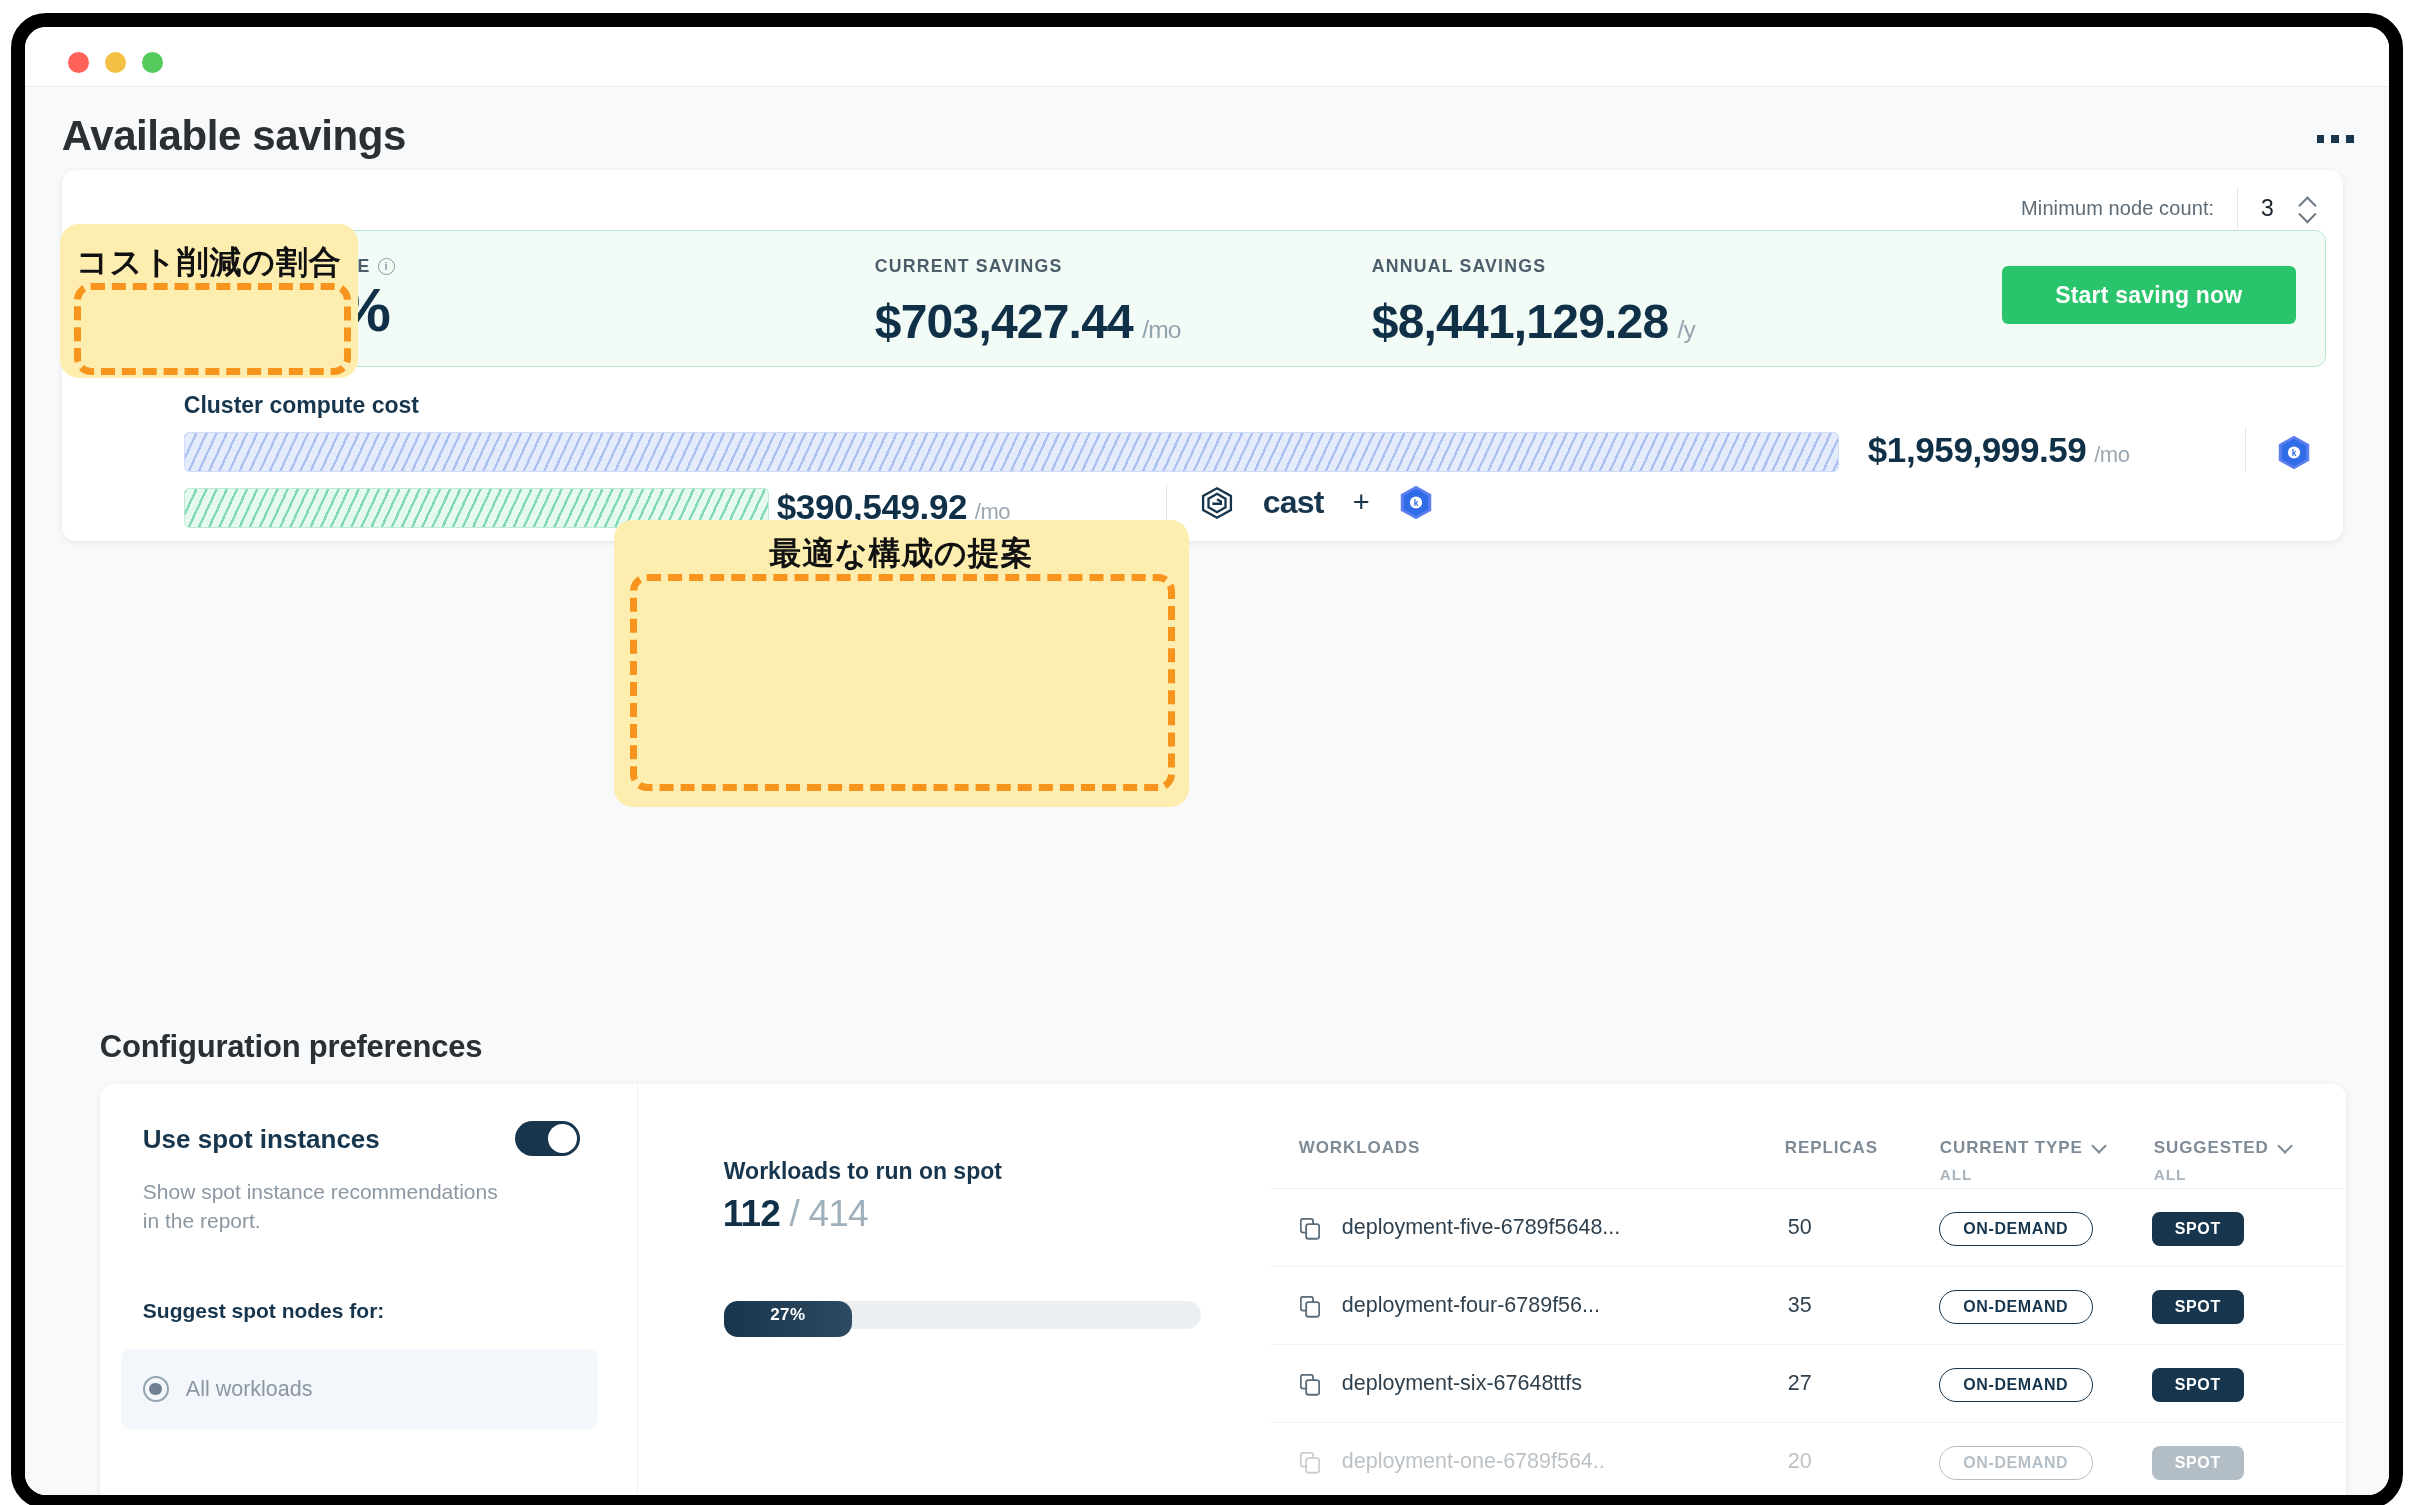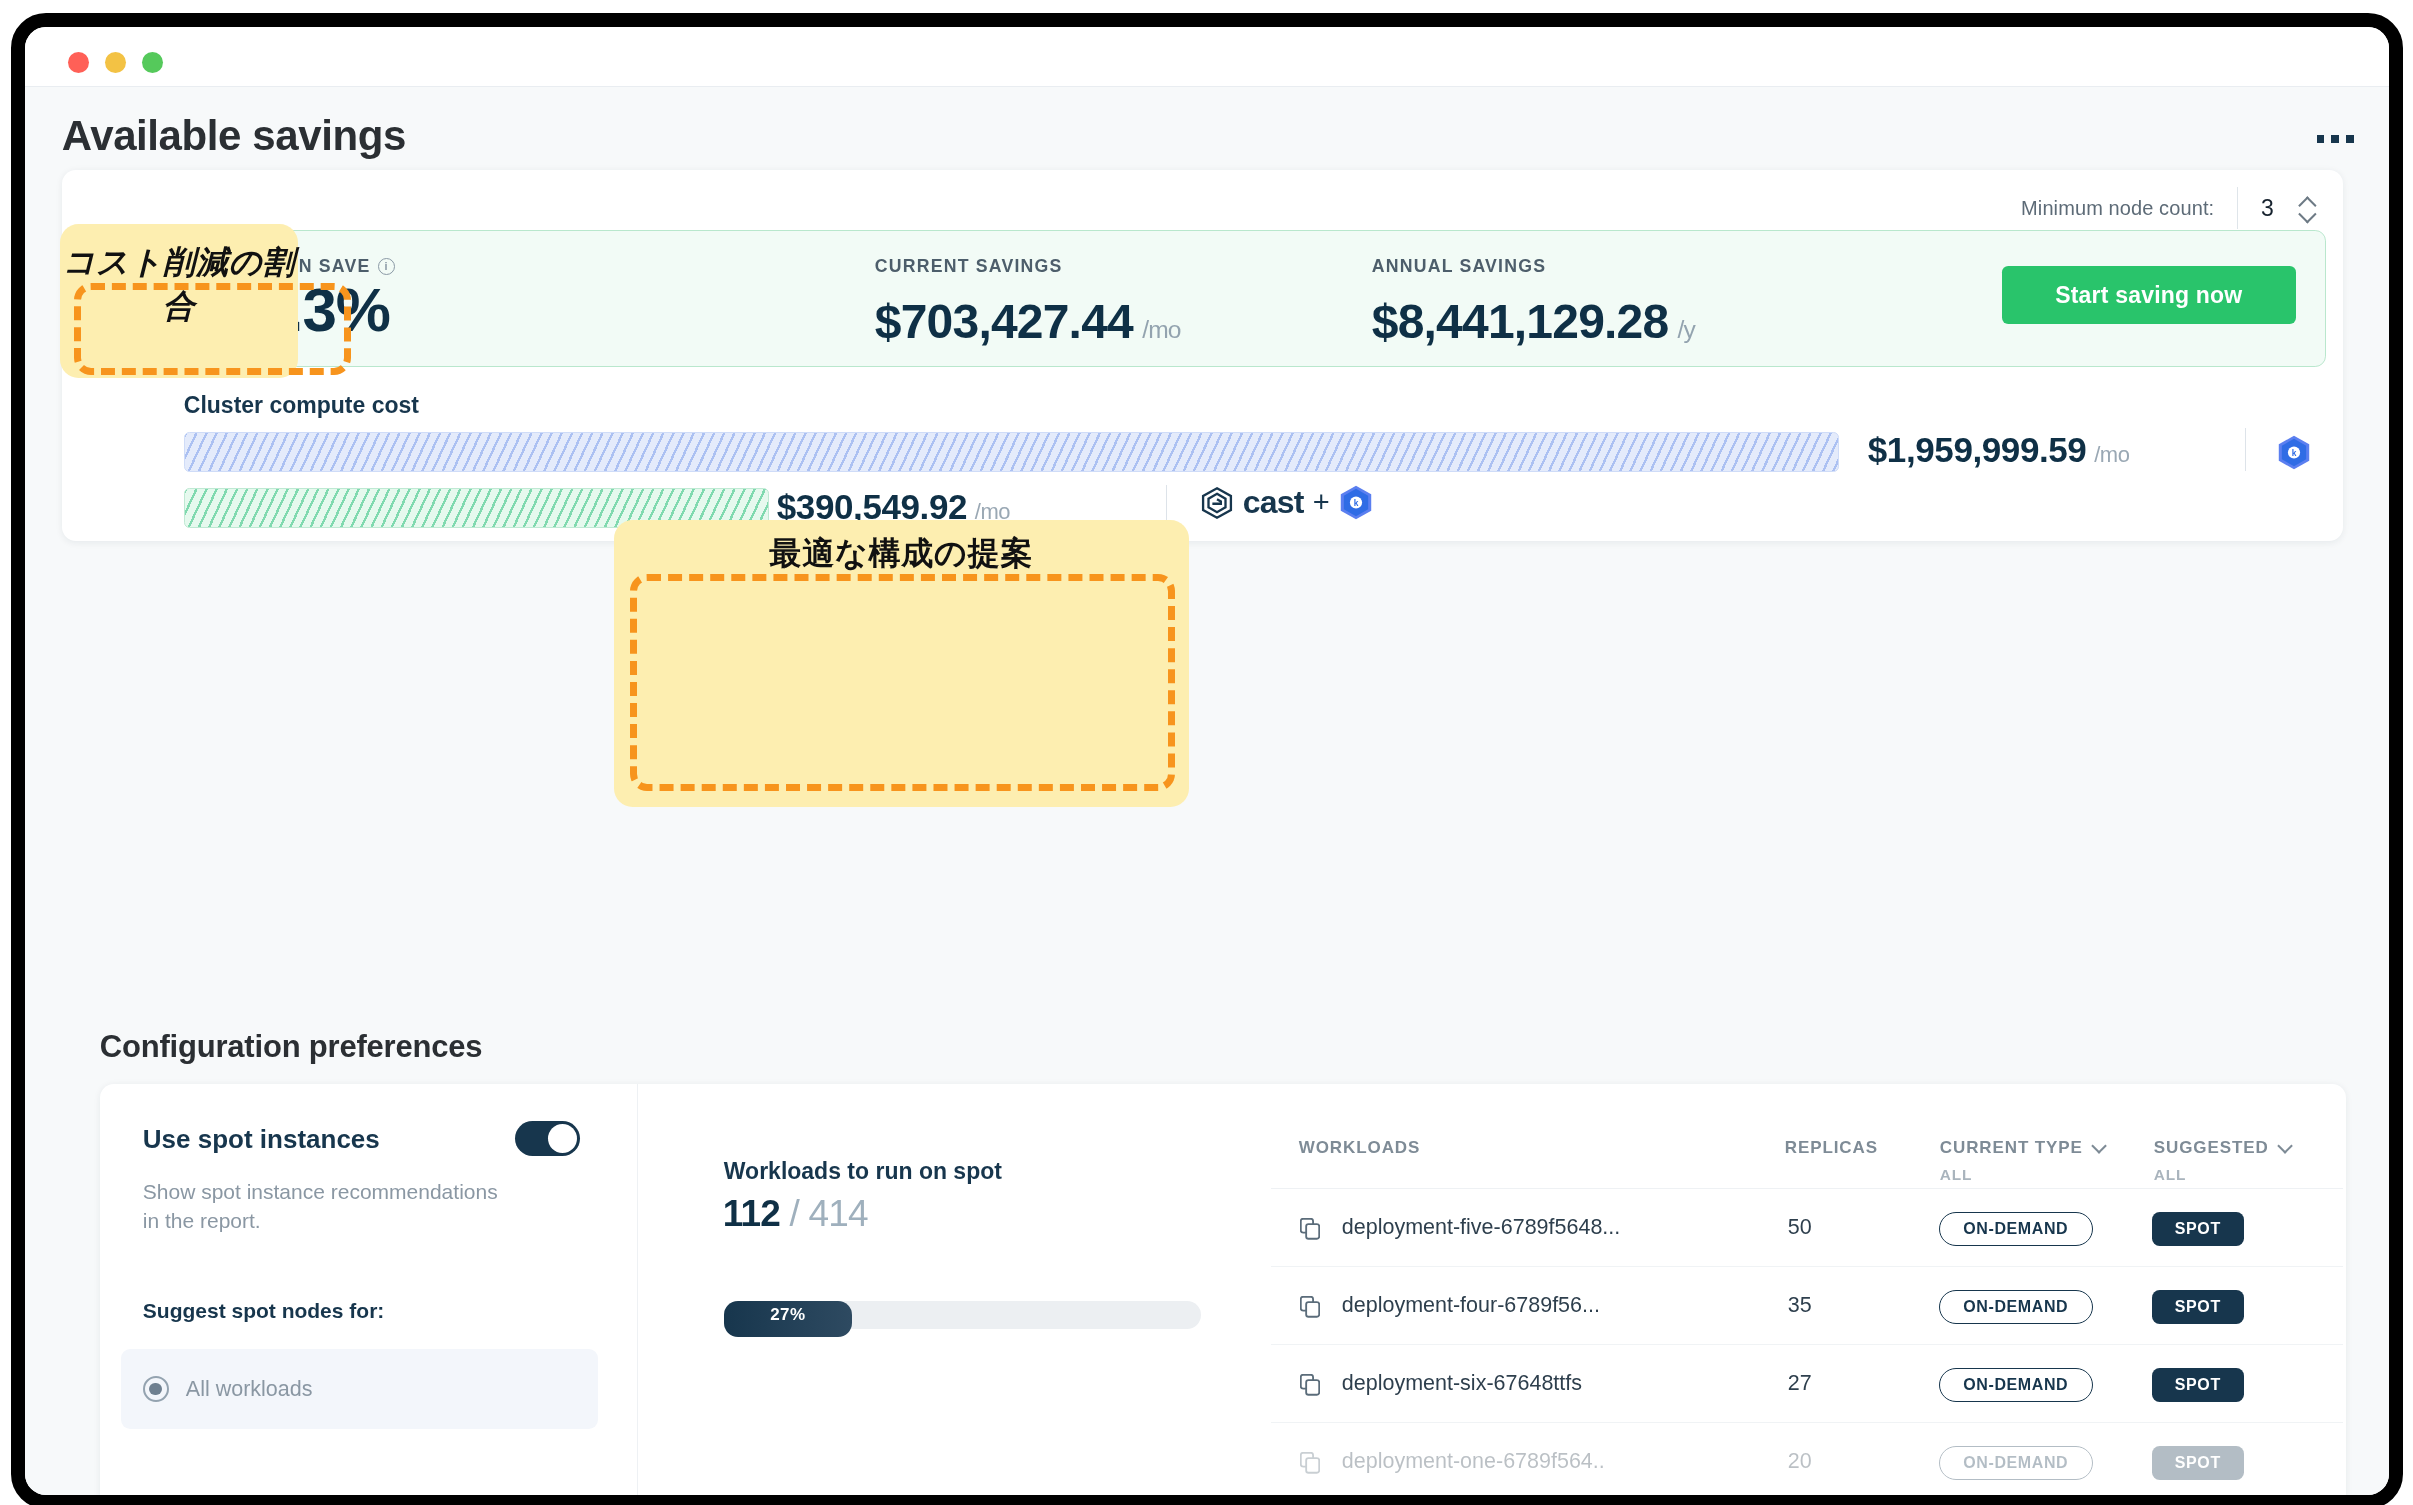--- a/index.html
+++ b/index.html
@@ -148,21 +148,21 @@
   }
   .bar-value .unit { font-size: 22px; font-weight: 400; color: #9aa8b4; margin-left: 7.7px; }
   #value-current   { left: 1806px; top: 260px; }
   #value-optimized { left: 715px;  top: 317px; }
   .bar-sep { position: absolute; width: 1.5px; height: 43px; background: #dde3e9; }
   #sep-current   { left: 2183px; top: 258px; }
   #sep-optimized { left: 1104px; top: 315px; }
   #k8s-current { position: absolute; left: 2215px; top: 265px; width: 34px; height: 35px; }
   #cast-plus-k8s {
     position: absolute; left: 1138px; top: 314px;
-    display: flex; align-items: center; gap: 9px; text-align: center;
+    display: flex; align-items: center; gap: 29px; text-align: center;
   }
   #cast-logo-text {
     font-size: 32px; font-weight: 700; color: #17364d; letter-spacing: -0.8px;
   }
   #plus-sign { font-size: 29px; color: #17364d; }
 
   
   #config-title {
     position: absolute; left: 75px; top: 942px;
     font-size: 31px; font-weight: 700; color: #2b2f33; letter-spacing: -0.2px;
@@ -290,22 +290,22 @@
     position: absolute; left: 881px; top: 23px;
     min-width: 92px; height: 34px; line-height: 34px; text-align: center;
     background: #17364d; border-radius: 7.7px;
     font-size: 16px; font-weight: 700; letter-spacing: 0.6px; color: #ffffff;
     padding: 0 14px;
   }
 
   
   #anno-left {
     position: absolute; left: 35px; top: 137px;
-    width: 238px; height: 154px;
-    background: #fdeeb0; border-radius: 18.5px; z-index: 20; font-style: italic;
+    width: 298px; height: 154px;
+    background: #fdeeb0; border-radius: 18.5px; z-index: 20;
   }
   #anno-left-text {
     position: absolute; left: 0; right: 0; top: 17px;
     text-align: center; font-size: 32px; font-weight: 700; color: #111111;
     letter-spacing: 0.8px;
   }
   #anno-left-dash {
     position: absolute; left: 49px; top: 196px;
     width: 277px; height: 92px;
     border: 7px dashed #f7941d; border-radius: 17px; z-index: 21;

